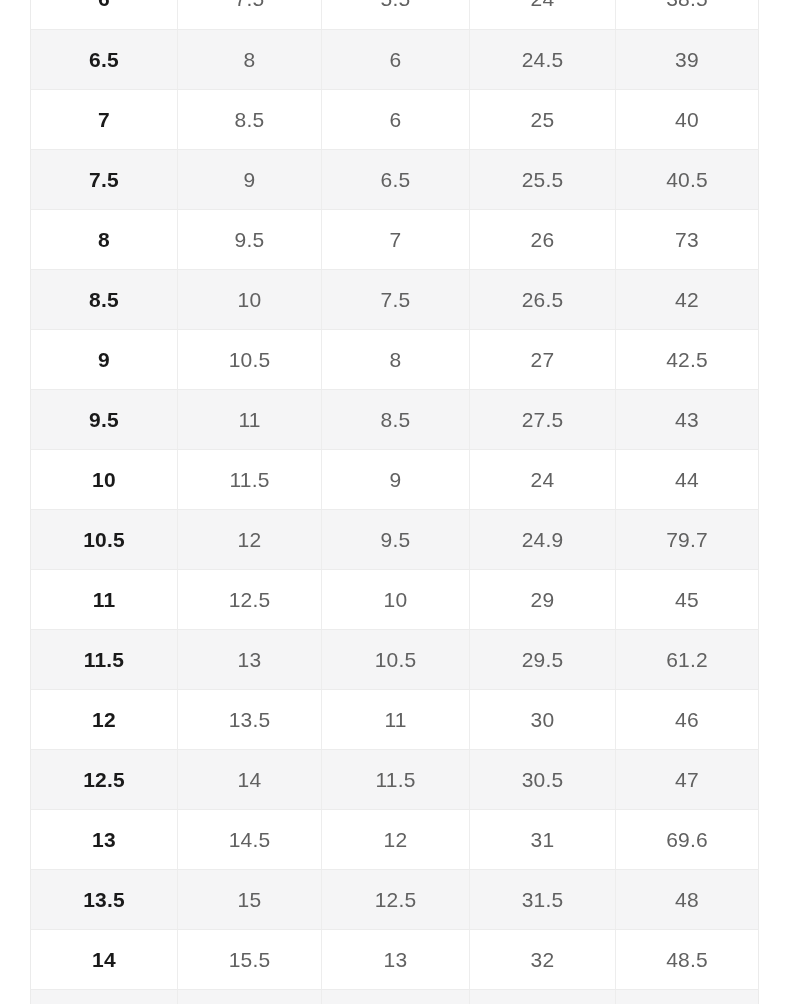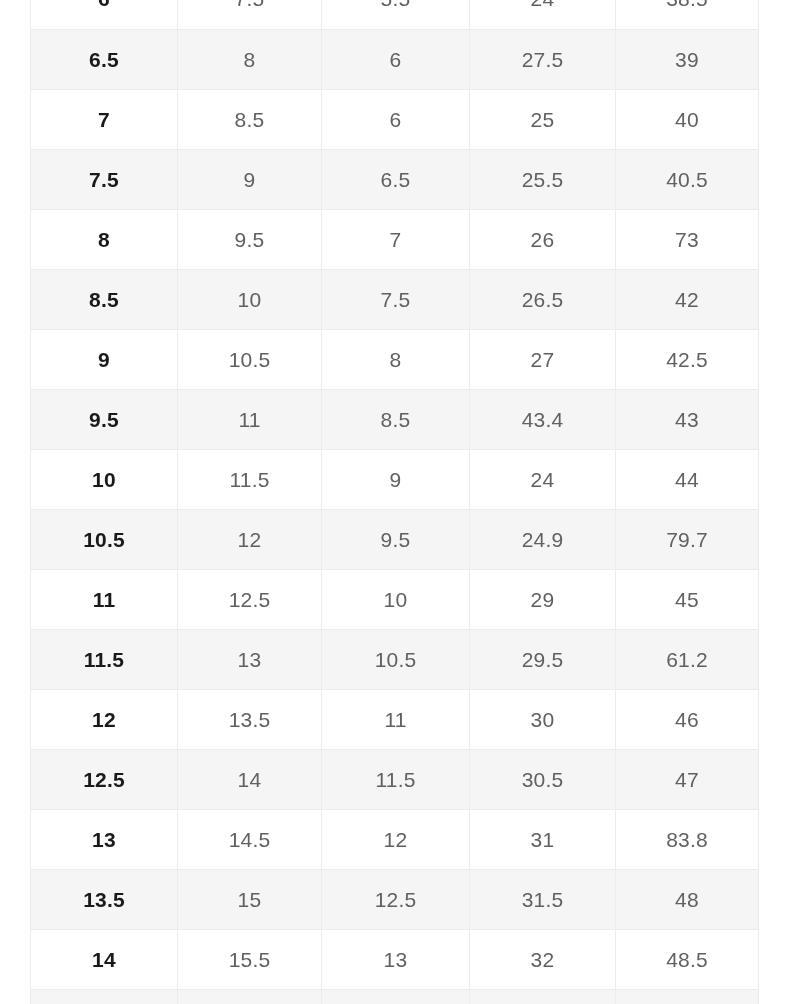--- a/index.html
+++ b/index.html
@@ -94,21 +94,21 @@
           <td class="primary">6</td>
           <td>7.5</td>
           <td>5.5</td>
           <td>24</td>
           <td>38.5</td>
         </tr>
         <tr class="zebra">
           <td class="primary">6.5</td>
           <td>8</td>
           <td>6</td>
-          <td>27.5</td>
+          <td>24.5</td>
           <td>39</td>
         </tr>
         <tr class="plain">
           <td class="primary">7</td>
           <td>8.5</td>
           <td>6</td>
           <td>25</td>
           <td>40</td>
         </tr>
         <tr class="zebra">
@@ -136,21 +136,21 @@
           <td class="primary">9</td>
           <td>10.5</td>
           <td>8</td>
           <td>27</td>
           <td>42.5</td>
         </tr>
         <tr class="zebra">
           <td class="primary">9.5</td>
           <td>11</td>
           <td>8.5</td>
-          <td>43.4</td>
+          <td>27.5</td>
           <td>43</td>
         </tr>
         <tr class="plain">
           <td class="primary">10</td>
           <td>11.5</td>
           <td>9</td>
           <td>24</td>
           <td>44</td>
         </tr>
         <tr class="zebra">
@@ -186,21 +186,21 @@
           <td>14</td>
           <td>11.5</td>
           <td>30.5</td>
           <td>47</td>
         </tr>
         <tr class="plain">
           <td class="primary">13</td>
           <td>14.5</td>
           <td>12</td>
           <td>31</td>
-          <td>83.8</td>
+          <td>69.6</td>
         </tr>
         <tr class="zebra">
           <td class="primary">13.5</td>
           <td>15</td>
           <td>12.5</td>
           <td>31.5</td>
           <td>48</td>
         </tr>
         <tr class="plain">
           <td class="primary">14</td>

